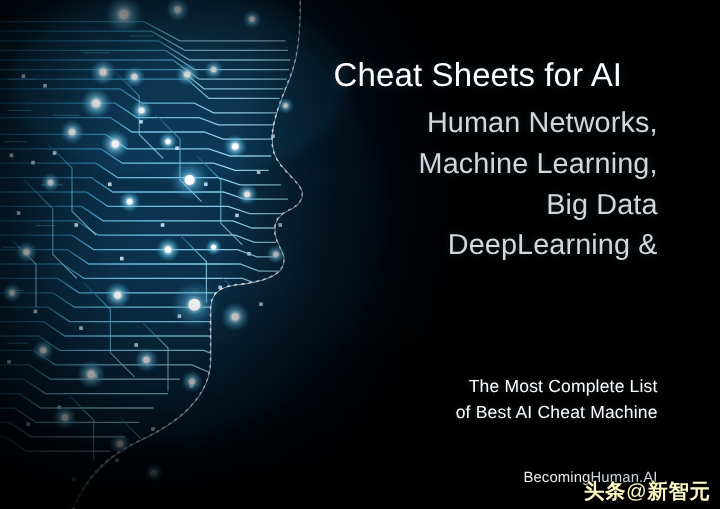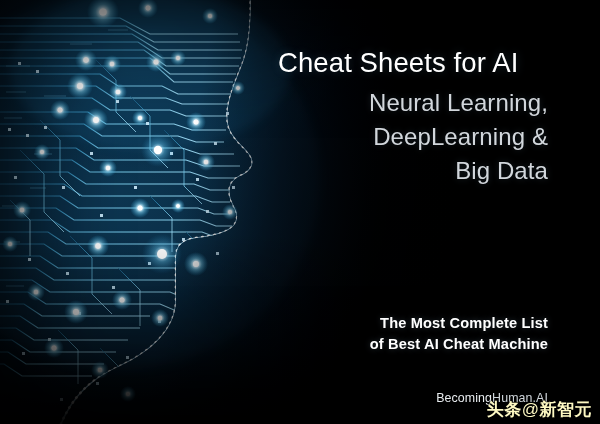--- a/index.html
+++ b/index.html
@@ -48,21 +48,21 @@
   }
   .subtitle{
     position:absolute;right:52px;top:86px;width:330px;
     text-align:right;font-size:24px;font-weight:300;
     color:#d2d7dc;line-height:1.42;letter-spacing:.1px;
     text-shadow:0 0 7px rgba(140,190,225,.20);
   }
   .subtitle div{white-space:nowrap;}
   .tagline{
     position:absolute;right:52px;top:313px;width:300px;
-    text-align:right;font-size:14.6px;font-weight:700;
+    text-align:right;font-size:14.6px;font-weight:400;
     color:#ffffff;line-height:1.42;letter-spacing:.15px;
     text-shadow:0 0 6px rgba(160,200,230,.25);
   }
   .tagline div{white-space:nowrap;}
   .brand{
     position:absolute;right:52px;top:391px;
     font-size:12.4px;font-weight:400;color:#e8ecef;
     letter-spacing:.1px;white-space:nowrap;
   }
   .brand .light{font-weight:300;color:#cfd5da;}
@@ -334,23 +334,24 @@
 
   <div class="bg-fade-right"></div>
   <div class="bg-fade-bottom"></div>
   <div class="bg-vignette"></div>
 
   <div class="txt-wrap">
 
     <div class="title">Cheat Sheets for AI</div>
 
     <div class="subtitle">
-      <div>Neural Learning,</div>
+      <div>Human Networks,</div>
+      <div>Machine Learning,</div>
+      <div>Big Data</div>
       <div>DeepLearning &amp;</div>
-      <div>Big Data</div>
     </div>
 
     <div class="tagline">
       <div>The Most Complete List</div>
       <div>of Best AI Cheat Machine</div>
     </div>
 
     <div class="brand"><span>Becoming</span><span class="light">Human.AI</span></div>
 
     <div class="watermark"><span>头条</span><span class="at">@</span><span>新智元</span></div>

